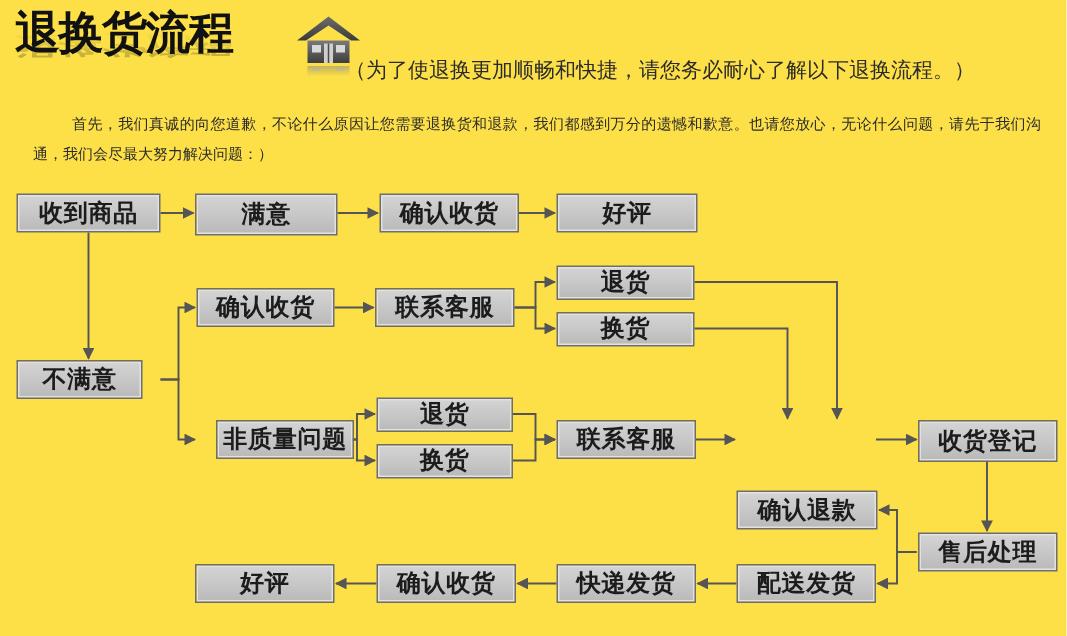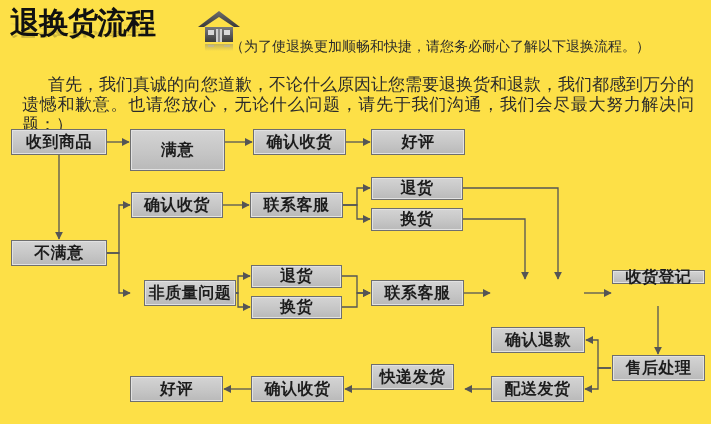--- a/index.html
+++ b/index.html
@@ -65,21 +65,21 @@
     font-size: 14px;
     color: #2b2b2b;
     white-space: nowrap;
   }
 
   
   #intro {
     position: absolute;
     left: 22px; top: 74px;
     width: 672px;
-    font-size: 17px;
+    font-size: 10px;
     line-height: 20px;
     color: #2b2b2b;
     text-indent: 26px;
     text-align: justify;
   }
 
   
   #flow {
     position: absolute;
     left: 0; top: 118px;
@@ -197,38 +197,38 @@
 
         <path d="M 611 250 L 598 250 L 598 271 L 585 271"></path>
 
         <path d="M 491 271 L 465 271"></path>
         <path d="M 371 271 L 345 271"></path>
         <path d="M 251 271 L 224 271"></path>
       </g>
     </svg>
 
     <div class="node" style="left:11px;  top:11px;  width:96px; height:26px;">收到商品</div>
-    <div class="node" style="left:130px; top:11px;  width:95px; height:42px;">满意</div>
+    <div class="node" style="left:130px; top:11px;  width:95px; height:28px;">满意</div>
     <div class="node" style="left:253px; top:11px;  width:93px; height:26px;">确认收货</div>
     <div class="node" style="left:371px; top:11px;  width:94px; height:26px;">好评</div>
 
     <div class="node" style="left:131px; top:74px;  width:92px; height:26px;">确认收货</div>
     <div class="node" style="left:250px; top:74px;  width:93px; height:26px;">联系客服</div>
     <div class="node" style="left:371px; top:59px;  width:92px; height:23px;">退货</div>
     <div class="node" style="left:371px; top:90px;  width:92px; height:23px;">换货</div>
 
-    <div class="node" style="left:11px;  top:122px; width:96px; height:26px;">不满意</div>
+    <div class="node" style="left:11px;  top:122px; width:84px; height:26px;">不满意</div>
     <div class="node" style="left:131px; top:162px; width:92px; height:26px;margin-left:13px;">非质量问题</div>
     <div class="node" style="left:251px; top:147px; width:91px; height:23px;">退货</div>
     <div class="node" style="left:251px; top:178px; width:91px; height:23px;">换货</div>
     <div class="node" style="left:371px; top:162px; width:93px; height:26px;">联系客服</div>
-    <div class="node" style="left:612px; top:152px; width:93px; height:14px;">收货登记</div>
+    <div class="node" style="left:612px; top:162px; width:93px; height:28px;">收货登记</div>
 
     <div class="node" style="left:612px; top:237px; width:93px; height:26px;">售后处理</div>
     <div class="node" style="left:491px; top:209px; width:94px; height:26px;">确认退款</div>
 
     <div class="node" style="left:491px; top:258px; width:93px; height:26px;">配送发货</div>
-    <div class="node" style="left:371px; top:246px; width:83px; height:26px;">快递发货</div>
+    <div class="node" style="left:371px; top:258px; width:93px; height:26px;">快递发货</div>
     <div class="node" style="left:251px; top:258px; width:93px; height:26px;">确认收货</div>
     <div class="node" style="left:130px; top:258px; width:93px; height:26px;">好评</div>
 
   </div>
 </div>
 
 </body></html>

